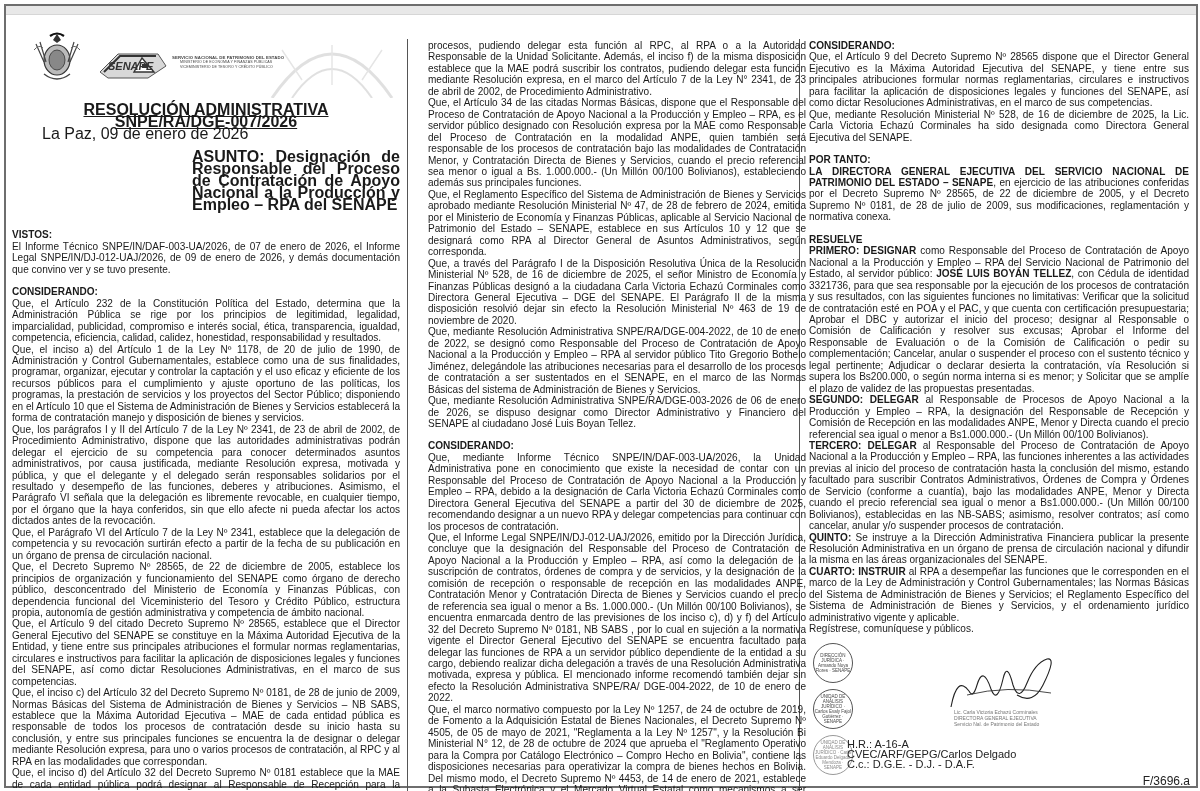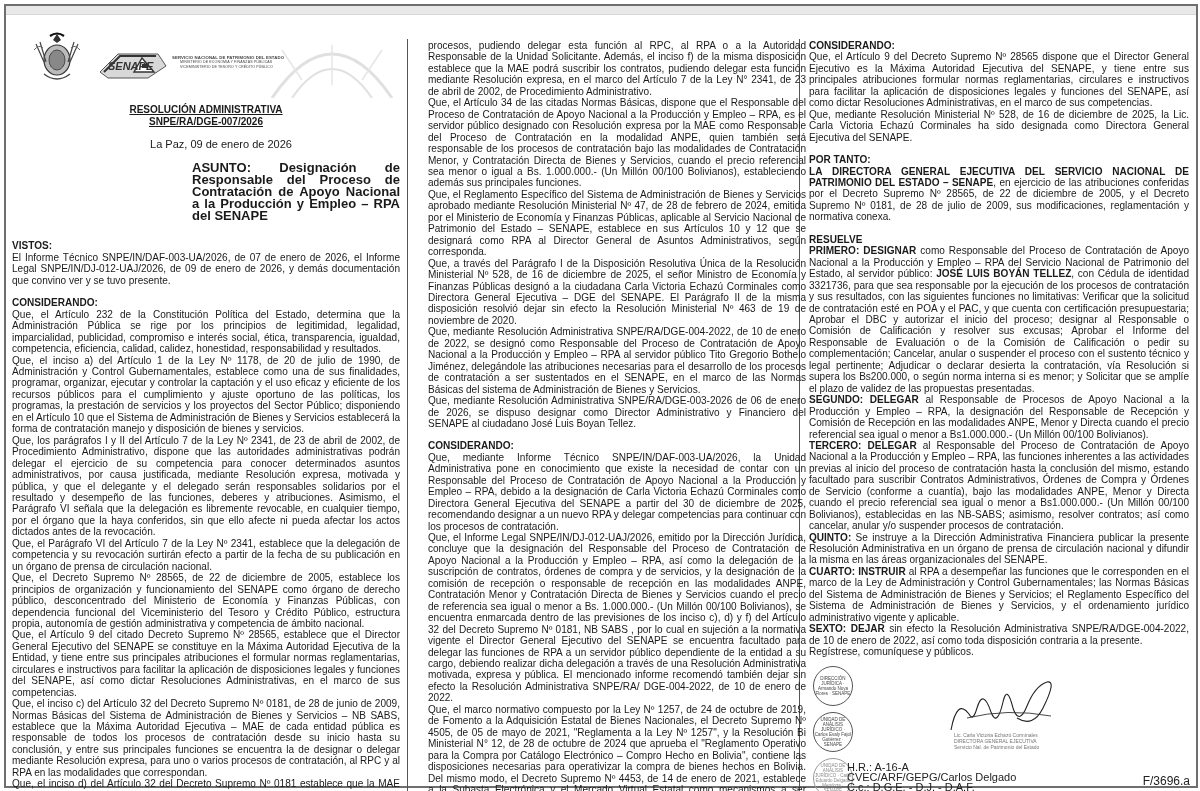--- a/index.html
+++ b/index.html
@@ -21,23 +21,23 @@
   .b { font-weight: bold; }
 
   
   .header { position: relative; height: 66px; }
   .coat { position: absolute; left: 18px; top: 10px; width: 54px; height: 54px; }
   .logo { position: absolute; left: 86px; top: 22px; width: 70px; height: 40px; }
   .org { position: absolute; left: 160px; top: 36px; font-size: 3.6px; line-height: 4.4px; color: #444; letter-spacing: 0.1px; white-space: nowrap; }
   .org .l1 { font-size: 4.3px; font-weight: bold; }
   .watermark { position: absolute; left: 250px; top: 20px; width: 140px; height: 58px; opacity: 0.25; }
 
-  .title-block { text-align: center; font-weight: bold; font-size: 10px; line-height: 12px; text-decoration: underline; margin-top: 18px; }
-  .city-date { text-align: center; font-size: 11px; margin-top: 11px; margin-left: 30px; }
-  .asunto { margin-left: 180px; font-weight: bold; font-size: 13px; line-height: 12px; margin-top: 12px; text-align: justify; }
+  .title-block { text-align: center; font-weight: bold; font-size: 16px; line-height: 12px; text-decoration: underline; margin-top: 18px; }
+  .city-date { font-size: 16px; margin-left: 30px; }
+  .asunto { margin-left: 180px; font-weight: bold; font-size: 16px; line-height: 12px; margin-top: 12px; text-align: justify; }
 
   .vistos { margin-top: 18px; }
 
   .sig-area { position: relative; height: 110px; margin-top: 4px; }
   .stamp { position: absolute; width: 40px; height: 40px; border-radius: 50%; border: 1.3px solid #555; box-sizing: border-box;
            font-size: 4.5px; line-height: 5px; text-align: center; color: #444; display: flex; align-items: center; justify-content: center; }
   .stamp.s1 { left: 4px; top: 4px; }
   .stamp.s2 { left: 4px; top: 50px; }
   .stamp.s3 { left: 4px; top: 96px; border-color: #999; color: #888; }
   .signature { position: absolute; left: 138px; top: 16px; width: 120px; height: 60px; }
@@ -137,21 +137,20 @@
       <p><span class="b">LA DIRECTORA GENERAL EJECUTIVA DEL SERVICIO NACIONAL DE PATRIMONIO DEL ESTADO – SENAPE</span><span>, en ejercicio de las atribuciones conferidas por el Decreto Supremo Nº 28565, de 22 de diciembre de 2005, y el Decreto Supremo Nº 0181, de 28 de julio de 2009, sus modificaciones, reglamentación y normativa conexa.</span></p>
     </div>
     <div class="gap"></div>
     <div>
       <p class="h">RESUELVE</p>
       <p><span class="b">PRIMERO: DESIGNAR</span><span> como Responsable del Proceso de Contratación de Apoyo Nacional a la Producción y Empleo – RPA del Servicio Nacional de Patrimonio del Estado, al servidor público: </span><span class="b">JOSÉ LUIS BOYÁN TELLEZ</span><span>, con Cédula de identidad 3321736, para que sea responsable por la ejecución de los procesos de contratación y sus resultados, con las siguientes funciones no limitativas: Verificar que la solicitud de contratación esté en POA y el PAC, y que cuenta con certificación presupuestaria; Aprobar el DBC y autorizar el inicio del proceso; designar al Responsable o Comisión de Calificación y resolver sus excusas; Aprobar el Informe del Responsable de Evaluación o de la Comisión de Calificación o pedir su complementación; Cancelar, anular o suspender el proceso con el sustento técnico y legal pertinente; Adjudicar o declarar desierta la contratación, vía Resolución si supera los Bs200.000, o según norma interna si es menor; y Solicitar que se amplíe el plazo de validez de las propuestas presentadas.</span></p>
       <p><span class="b">SEGUNDO: DELEGAR</span><span> al Responsable de Procesos de Apoyo Nacional a la Producción y Empleo – RPA, la designación del Responsable de Recepción y Comisión de Recepción en las modalidades ANPE, Menor y Directa cuando el precio referencial sea igual o menor a Bs1.000.000.- (Un Millón 00/100 Bolivianos).</span></p>
       <p><span class="b">TERCERO: DELEGAR</span><span> al Responsable del Proceso de Contratación de Apoyo Nacional a la Producción y Empleo – RPA, las funciones inherentes a las actividades previas al inicio del proceso de contratación hasta la conclusión del mismo, estando facultado para suscribir Contratos Administrativos, Órdenes de Compra y Órdenes de Servicio (conforme a cuantía), bajo las modalidades ANPE, Menor y Directa cuando el precio referencial sea igual o menor a Bs1.000.000.- (Un Millón 00/100 Bolivianos), establecidas en las NB-SABS; asimismo, resolver contratos; así como cancelar, anular y/o suspender procesos de contratación.</span></p>
       <p><span class="b">QUINTO:</span><span> Se instruye a la Dirección Administrativa Financiera publicar la presente Resolución Administrativa en un órgano de prensa de circulación nacional y difundir la misma en las áreas organizacionales del SENAPE.</span></p>
       <p><span class="b">CUARTO: INSTRUIR</span><span> al RPA a desempeñar las funciones que le corresponden en el marco de la Ley de Administración y Control Gubernamentales; las Normas Básicas del Sistema de Administración de Bienes y Servicios; el Reglamento Específico del Sistema de Administración de Bienes y Servicios, y el ordenamiento jurídico administrativo vigente y aplicable.</span></p>
-      <p><span class="b">SEXTO: DEJAR</span><span> sin efecto la Resolución Administrativa SNPE/RA/DGE-004-2022, de 10 de enero de 2022, así como toda disposición contraria a la presente.</span></p>
       <p>Regístrese, comuníquese y públicos.</p>
     </div>
 
     <div class="sig-area">
       <div class="stamp s1">
           <span>DIRECCIÓN JURÍDICA · Armando Noya Flores · SENAPE</span>
         </div>
       <div class="stamp s2">
           <span>UNIDAD DE ANÁLISIS JURÍDICO · Carlos Evaly Fajol Gutiérrez · SENAPE</span>
         </div>

